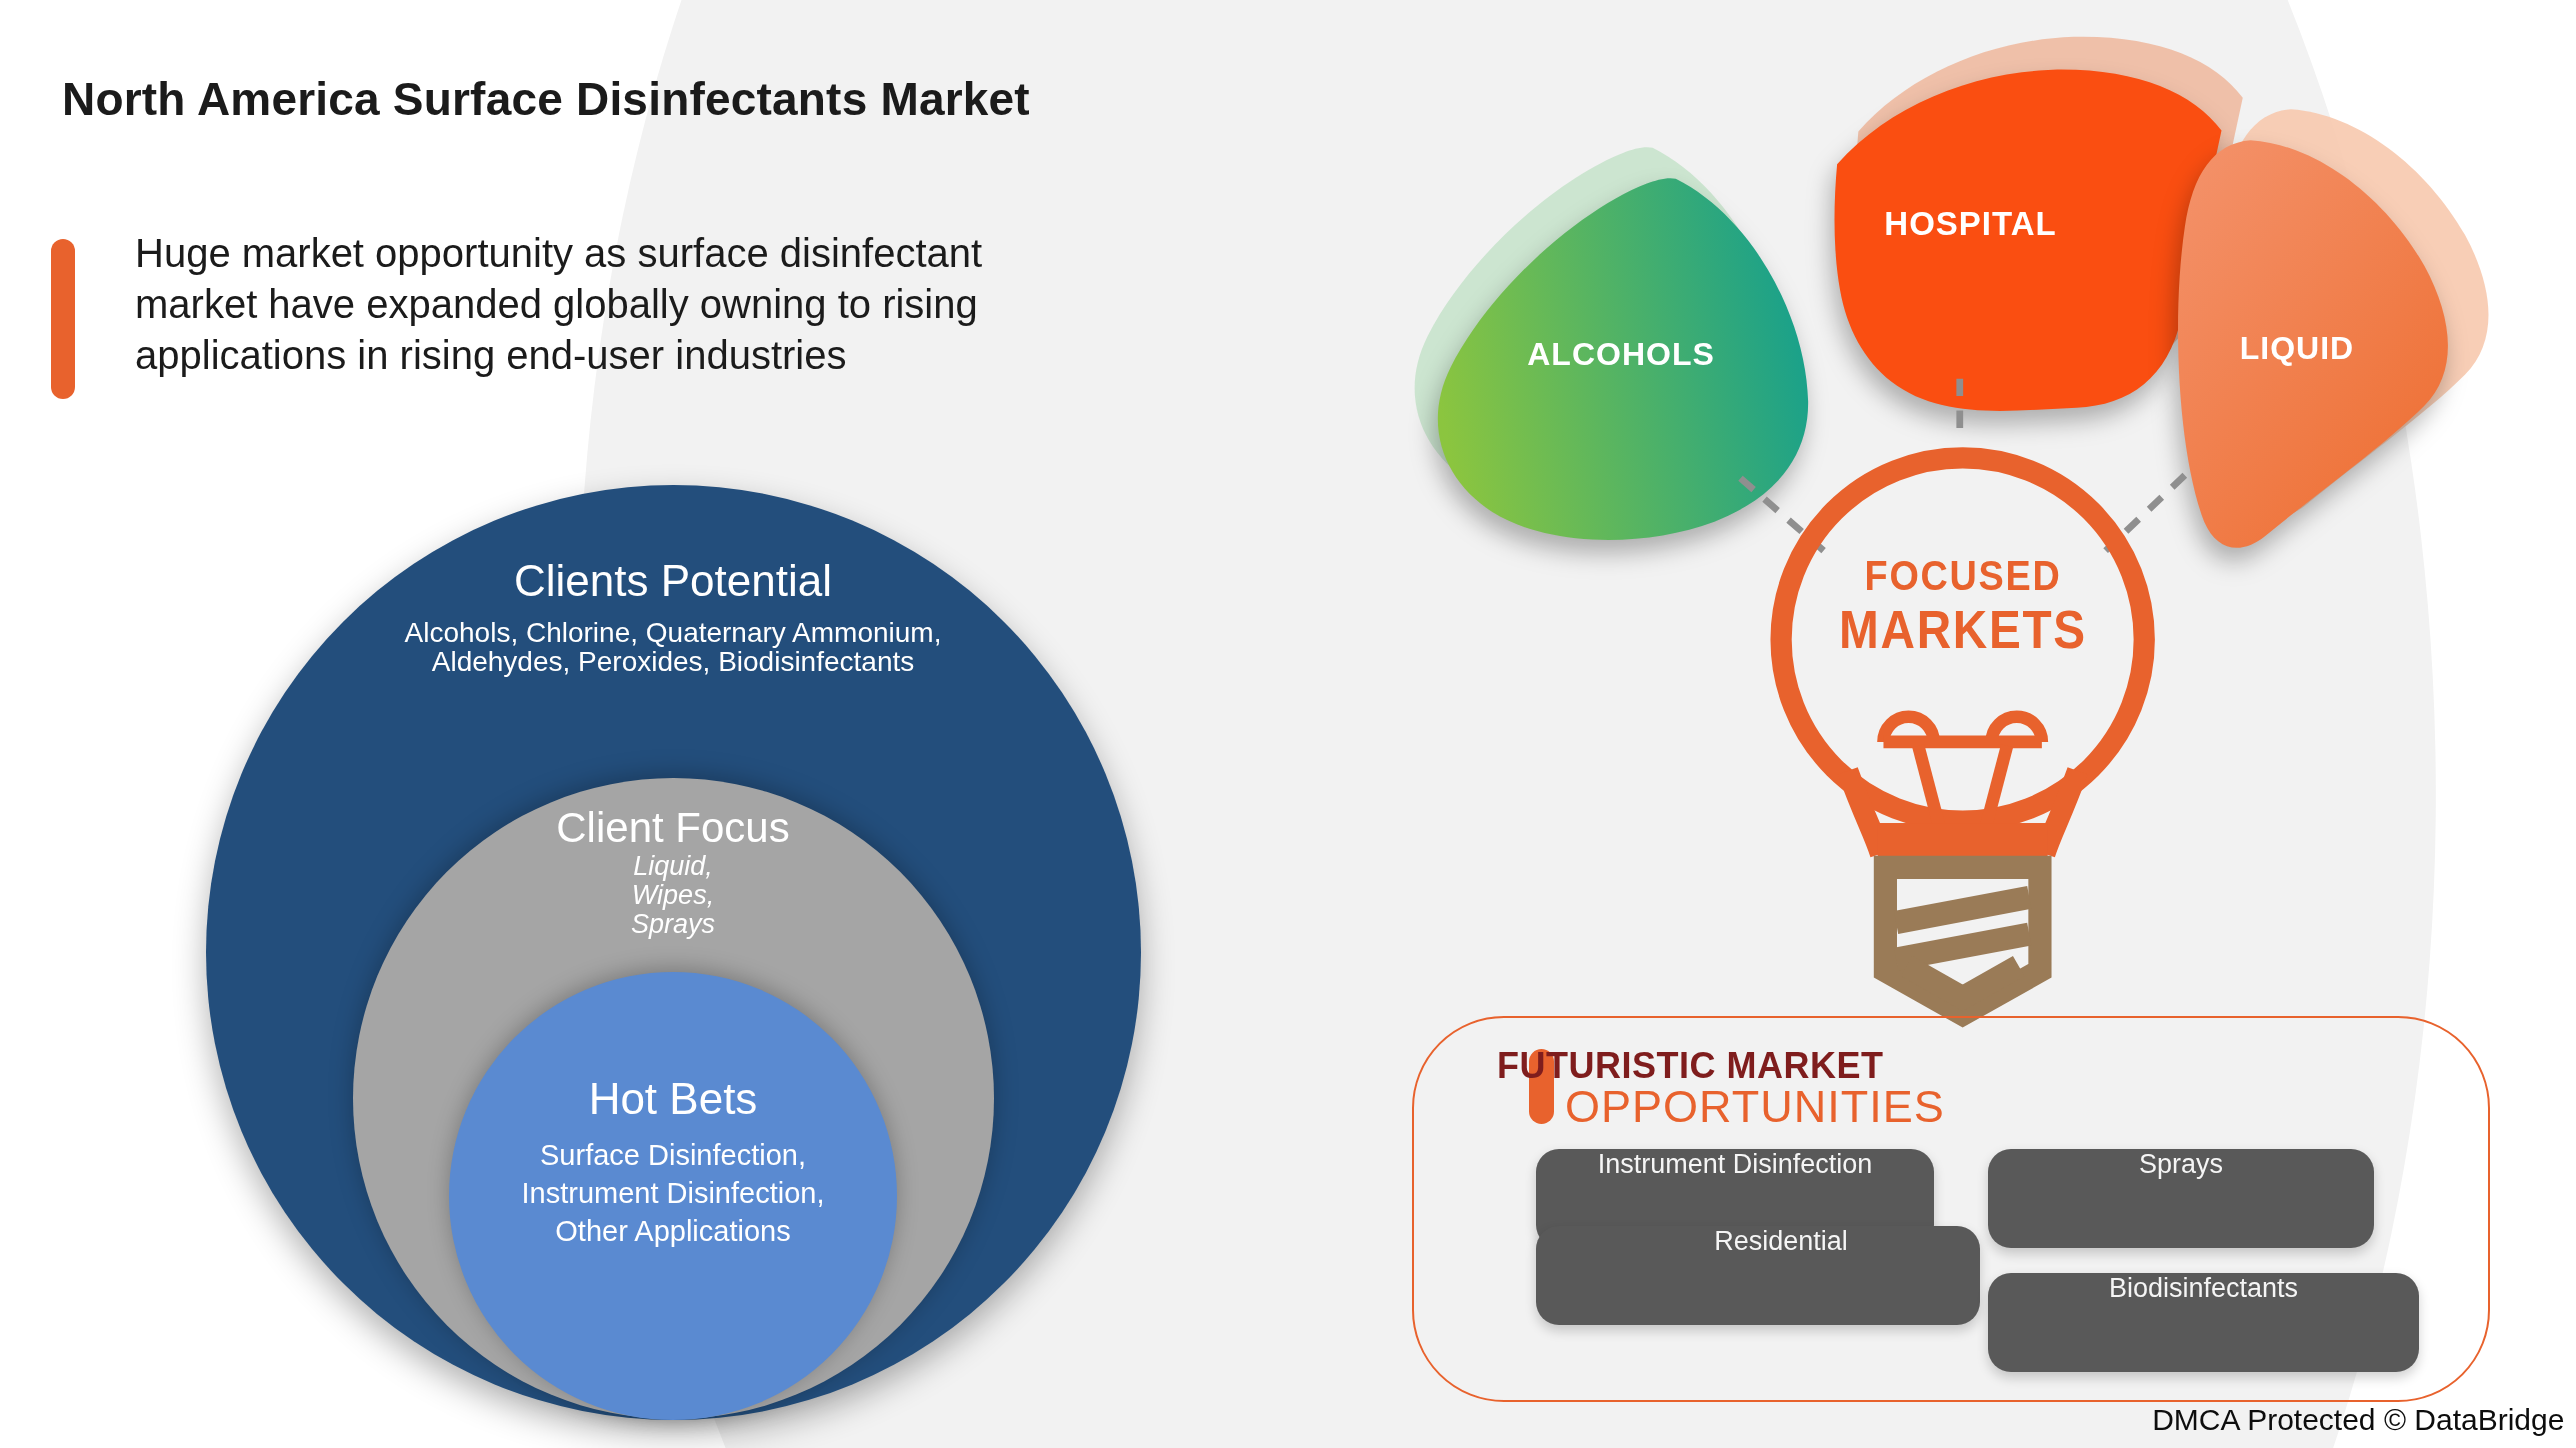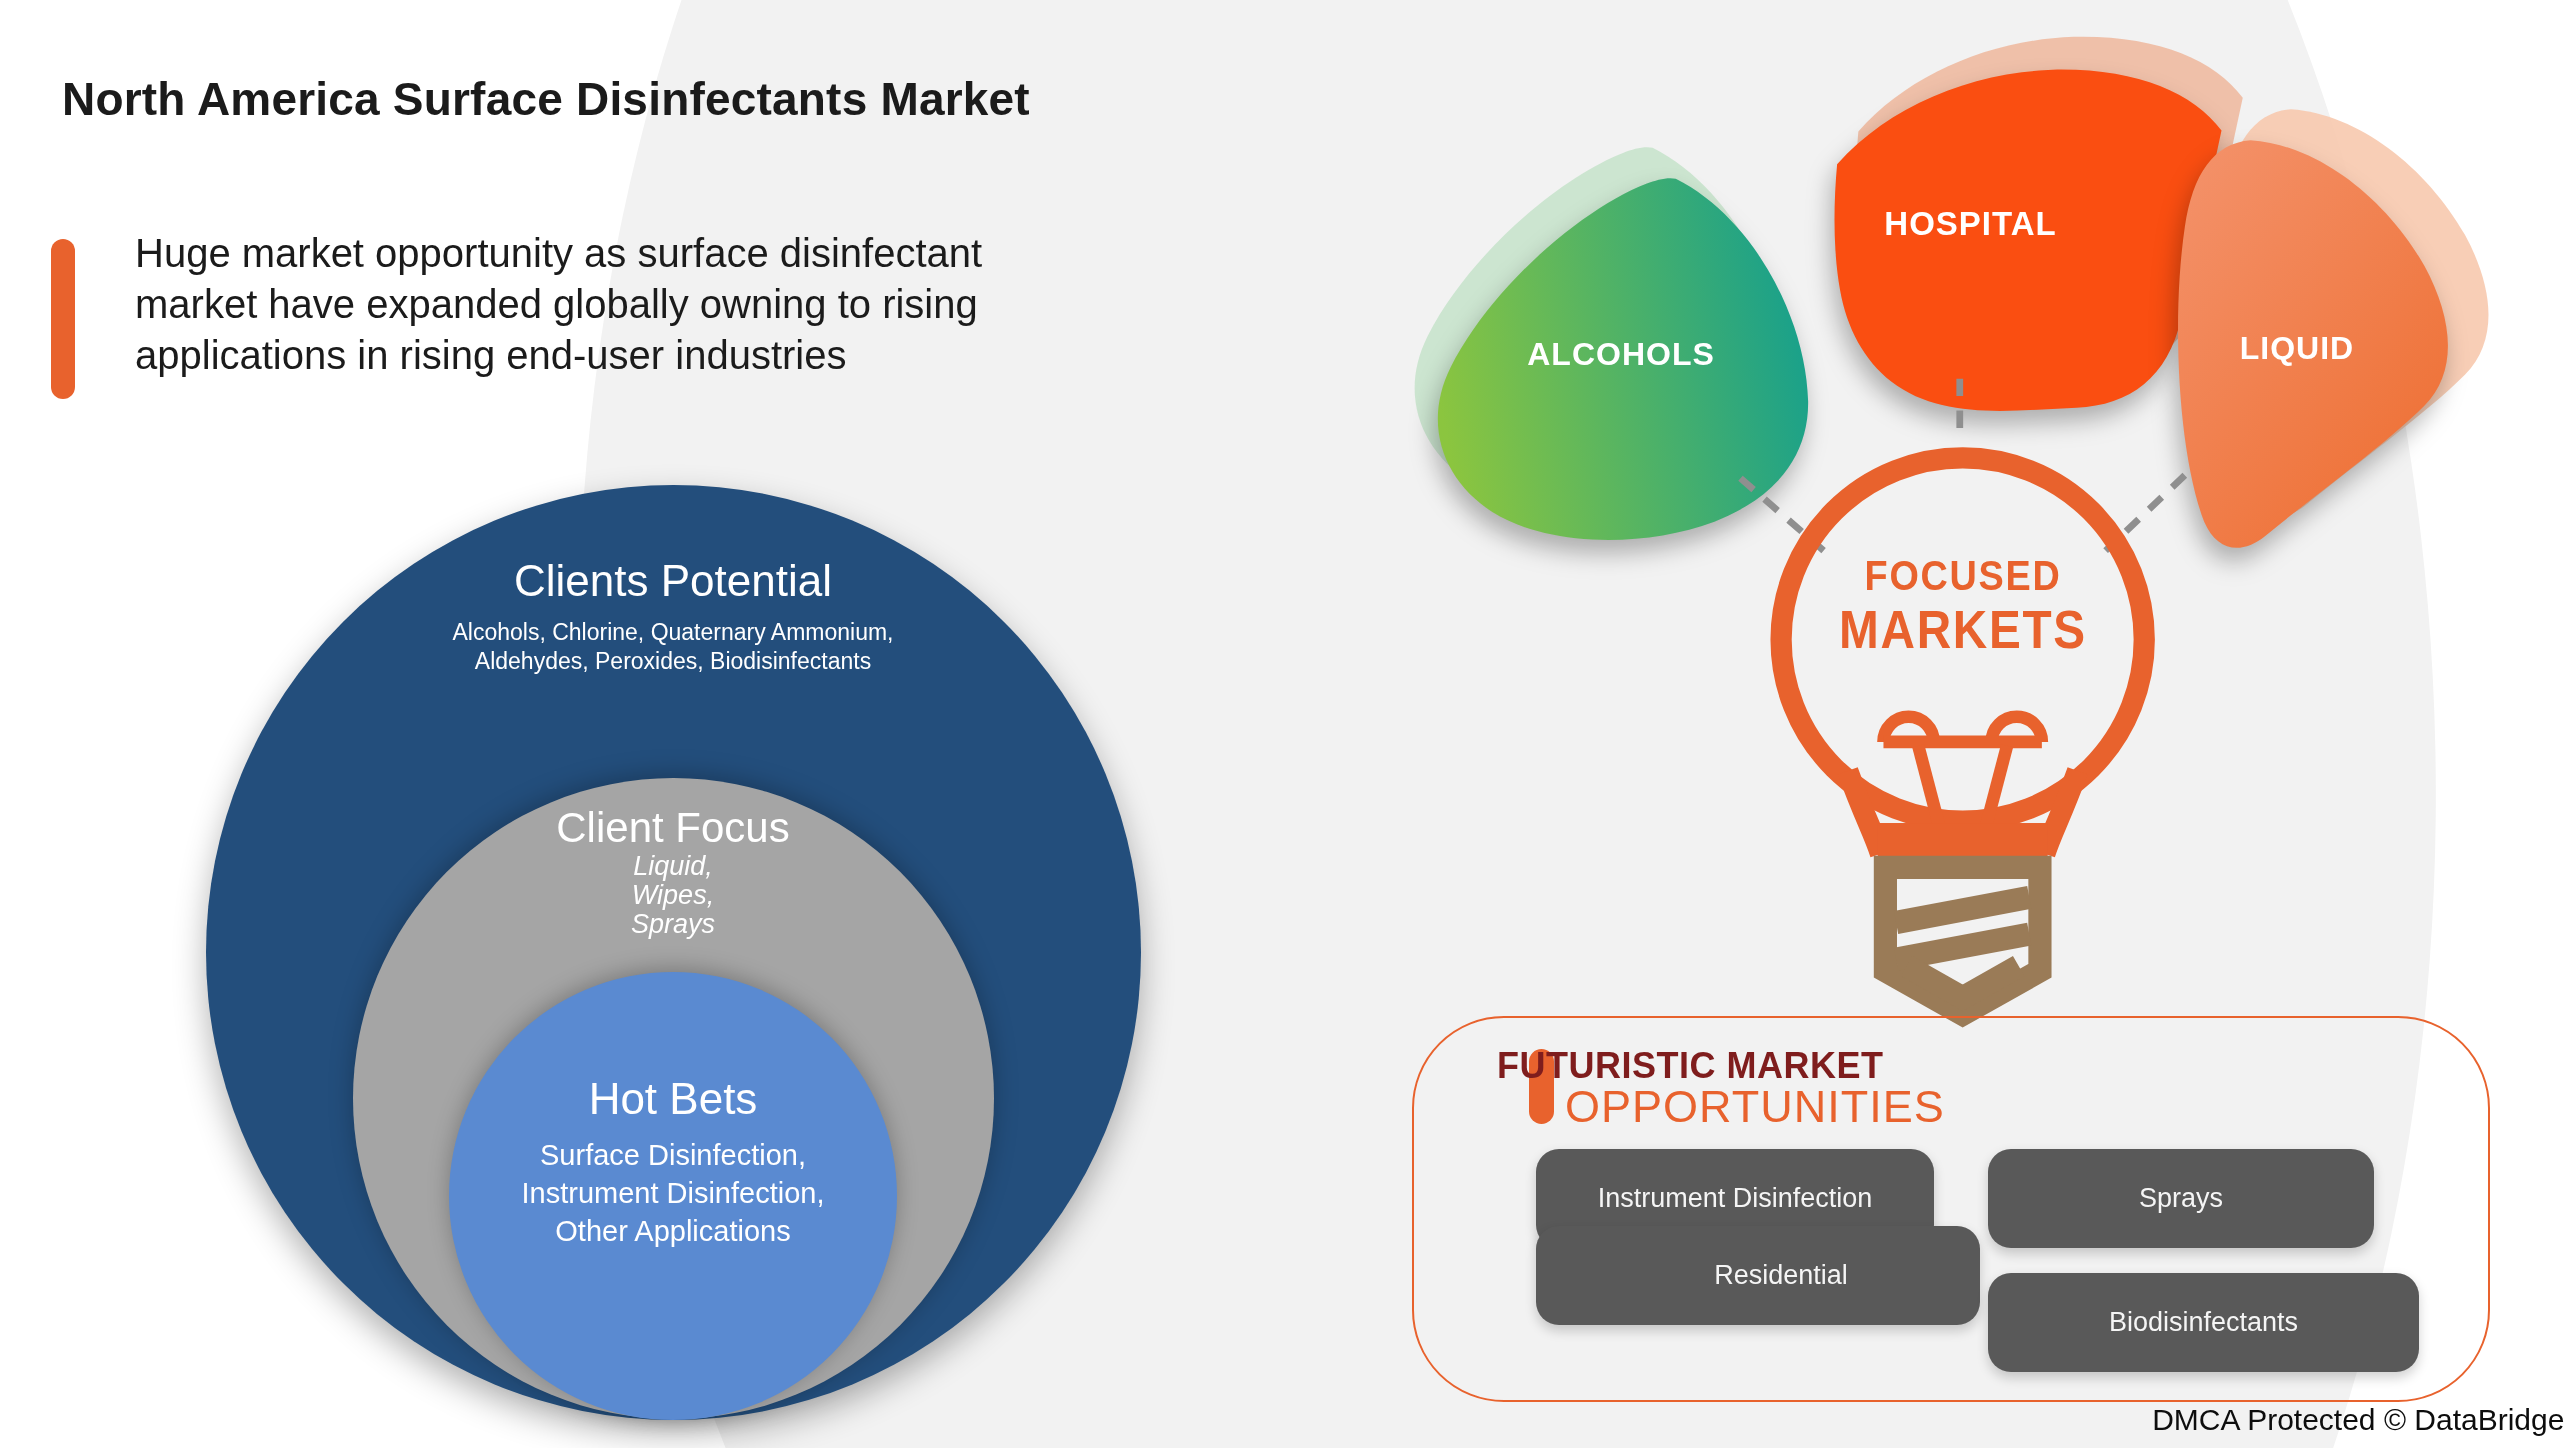--- a/index.html
+++ b/index.html
@@ -17,32 +17,32 @@
   
   .circle{border-radius:50%;}
   .c-outer{left:206px;top:485px;width:935px;height:935px;background:#234e7c;
            box-shadow:0 13.5px 33px rgba(0,0,0,.30);}
   .c-middle{left:353px;top:778px;width:641px;height:641px;background:#a5a5a5;
             box-shadow:0 -3.9px 25px rgba(0,0,0,.25);}
   .c-inner{left:449px;top:972px;width:448px;height:448px;background:#5a8ad1;
            box-shadow:0 -3.9px 21px rgba(0,0,0,.25);}
   .venn-text{left:364px;width:618px;text-align:center;color:#ffffff;}
   .vt-title{font-size:44px;font-weight:500;}
-  .vt-sub{font-size:23px;line-height:29px;font-weight:400;}
+  .vt-sub{font-size:28px;line-height:29px;font-weight:400;}
   .vt-sub3{font-size:27px;line-height:29px;font-weight:400;font-style:italic;}
   .vt-sub39{font-size:29px;line-height:38px;font-weight:400;}
   
   .petal-label{color:#ffffff;font-weight:700;text-align:center;letter-spacing:1px;}
   .bulb-word{color:#e8622d;text-align:center;transform:scaleX(.9);letter-spacing:1.9px;}
   
   .opp-box{left:1412px;top:1016px;width:1074px;height:382px;border:2.9px solid #e8622d;
            border-radius:92px;background:transparent;}
   .opp-h1{left:1497px;top:1045px;font-size:36px;font-weight:700;color:#7f1d1d;letter-spacing:0.5px;}
   .opp-h2{left:1565px;top:1081px;font-size:45px;font-weight:400;color:#e8622d;letter-spacing:1px;}
-  .opp-btn{background:#595959;border-radius:23px;display:flex;align-items:center;
+  .opp-btn{background:#595959;border-radius:23px;display:flex;
            justify-content:center;color:#f5f5f5;font-size:27px;
            box-shadow:0 5.8px 11.6px rgba(0,0,0,.18);}
   .opp-btn::before{content:"";position:absolute;left:-15.5px;top:15.5px;width:100%;height:100%;
            border:2.9px solid #e8622d;border-radius:23px;z-index:-1;}
   .btn1{left:1536px;top:1149px;width:398px;height:99px;}
   .btn2{left:1988px;top:1149px;width:386px;height:99px;}
   .btn3{left:1536px;top:1226px;width:398px;height:99px;padding-left:46px;}
   .btn4{left:1988px;top:1273px;width:431px;height:99px;}
   .dmca{right:11.6px;top:1403px;font-size:30px;color:#0d0d0d;font-weight:400;}
   svg.overlay{left:0;top:0;pointer-events:none;}

